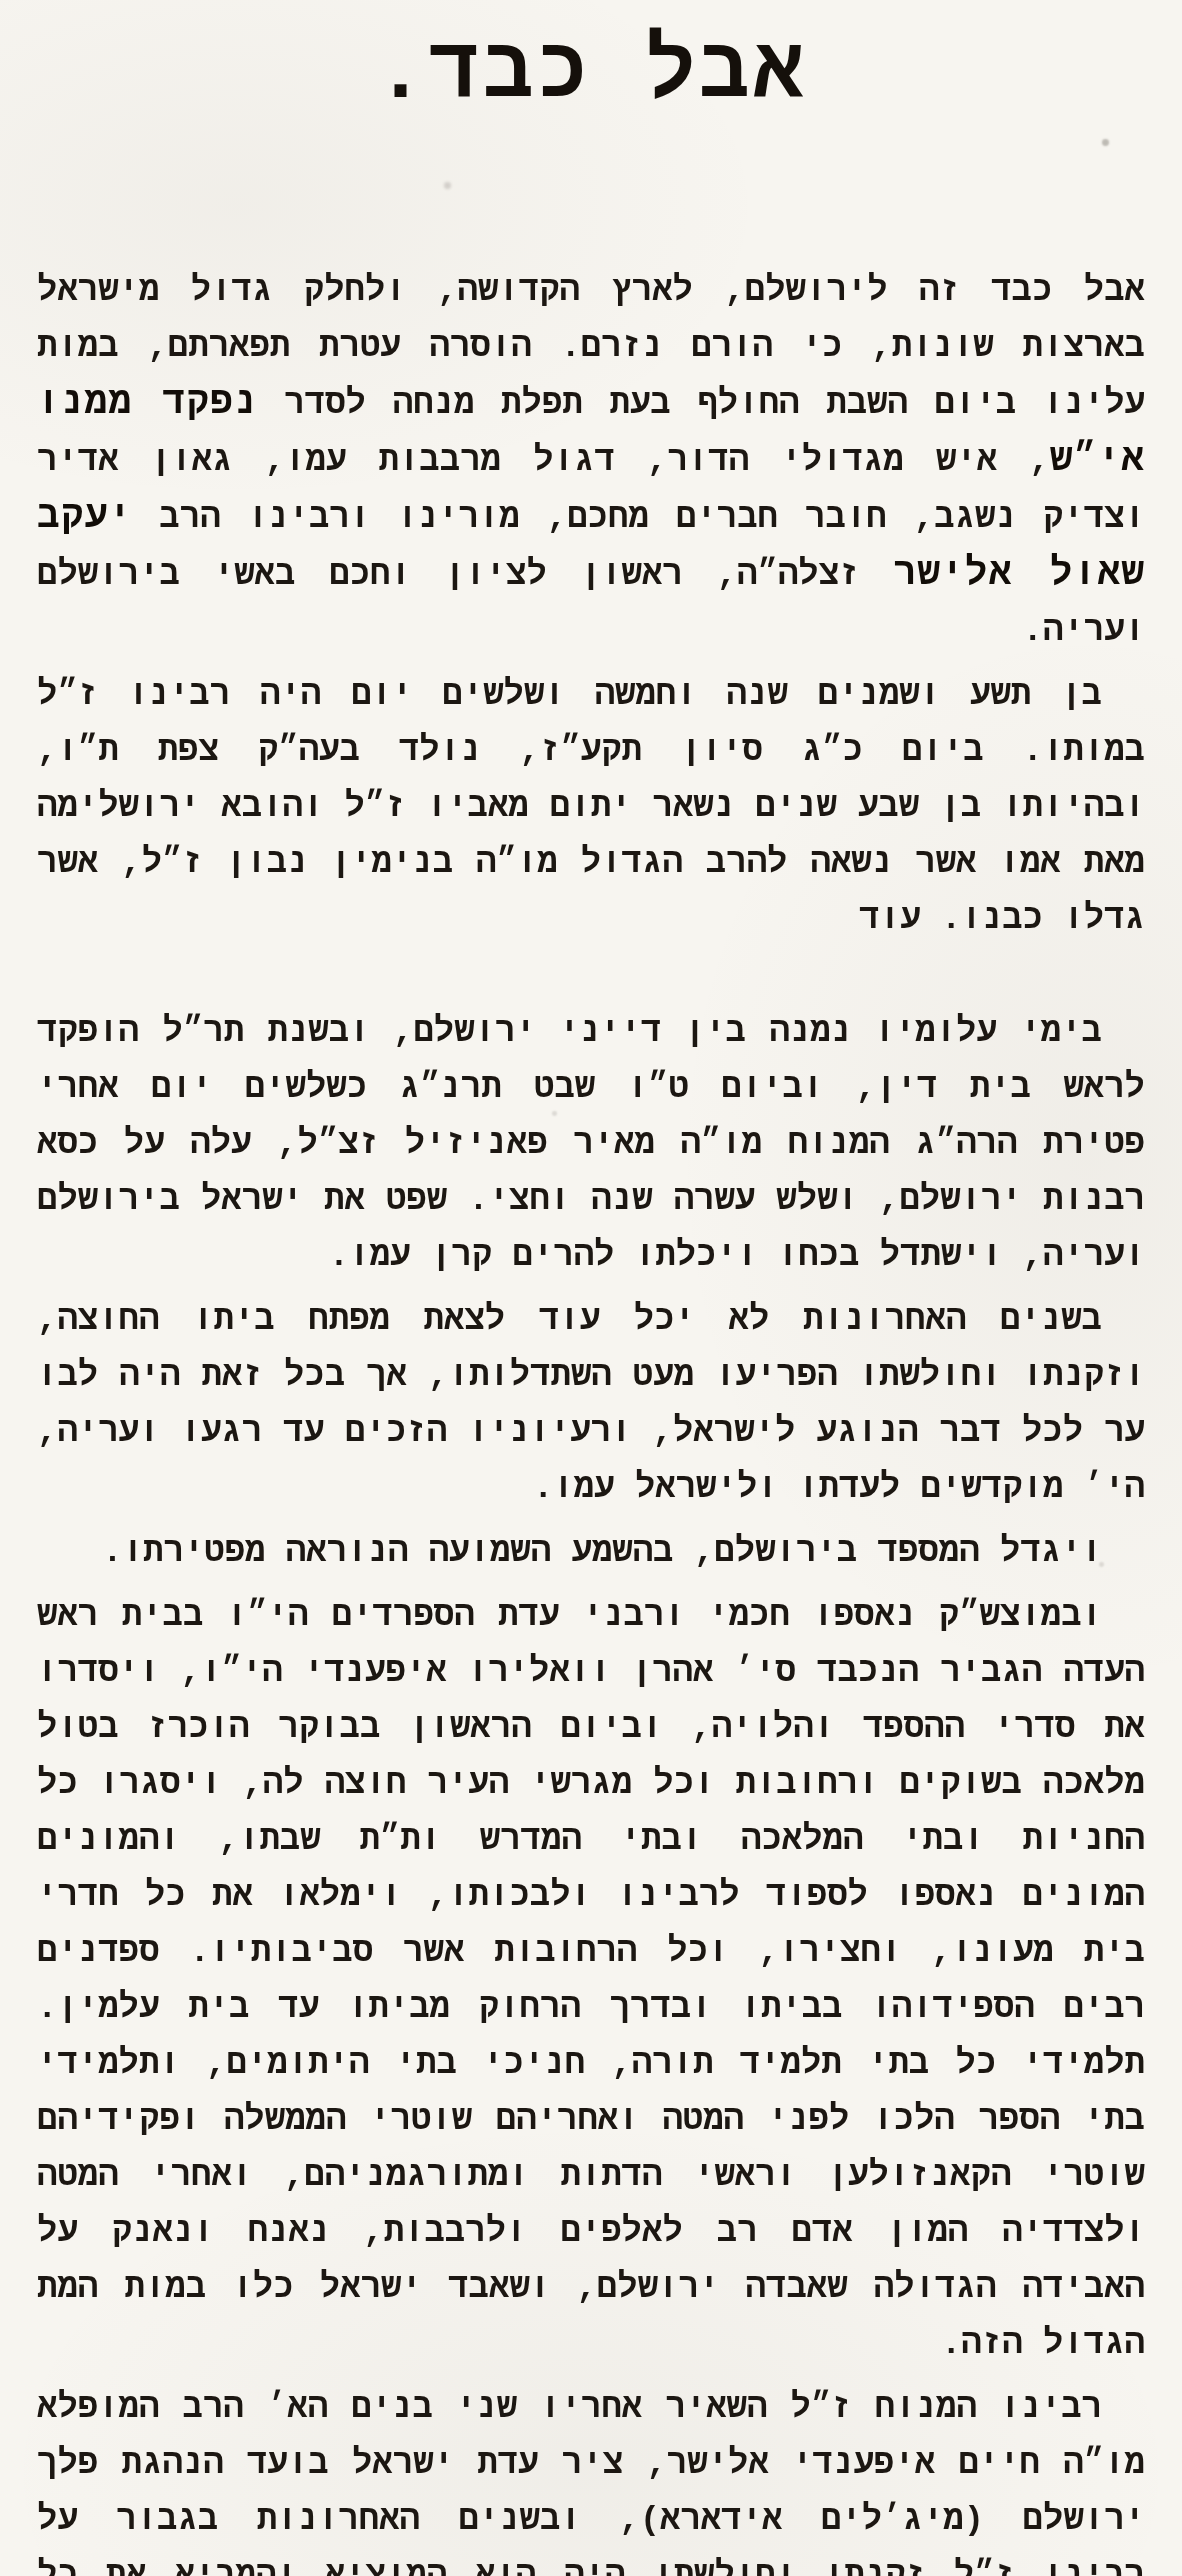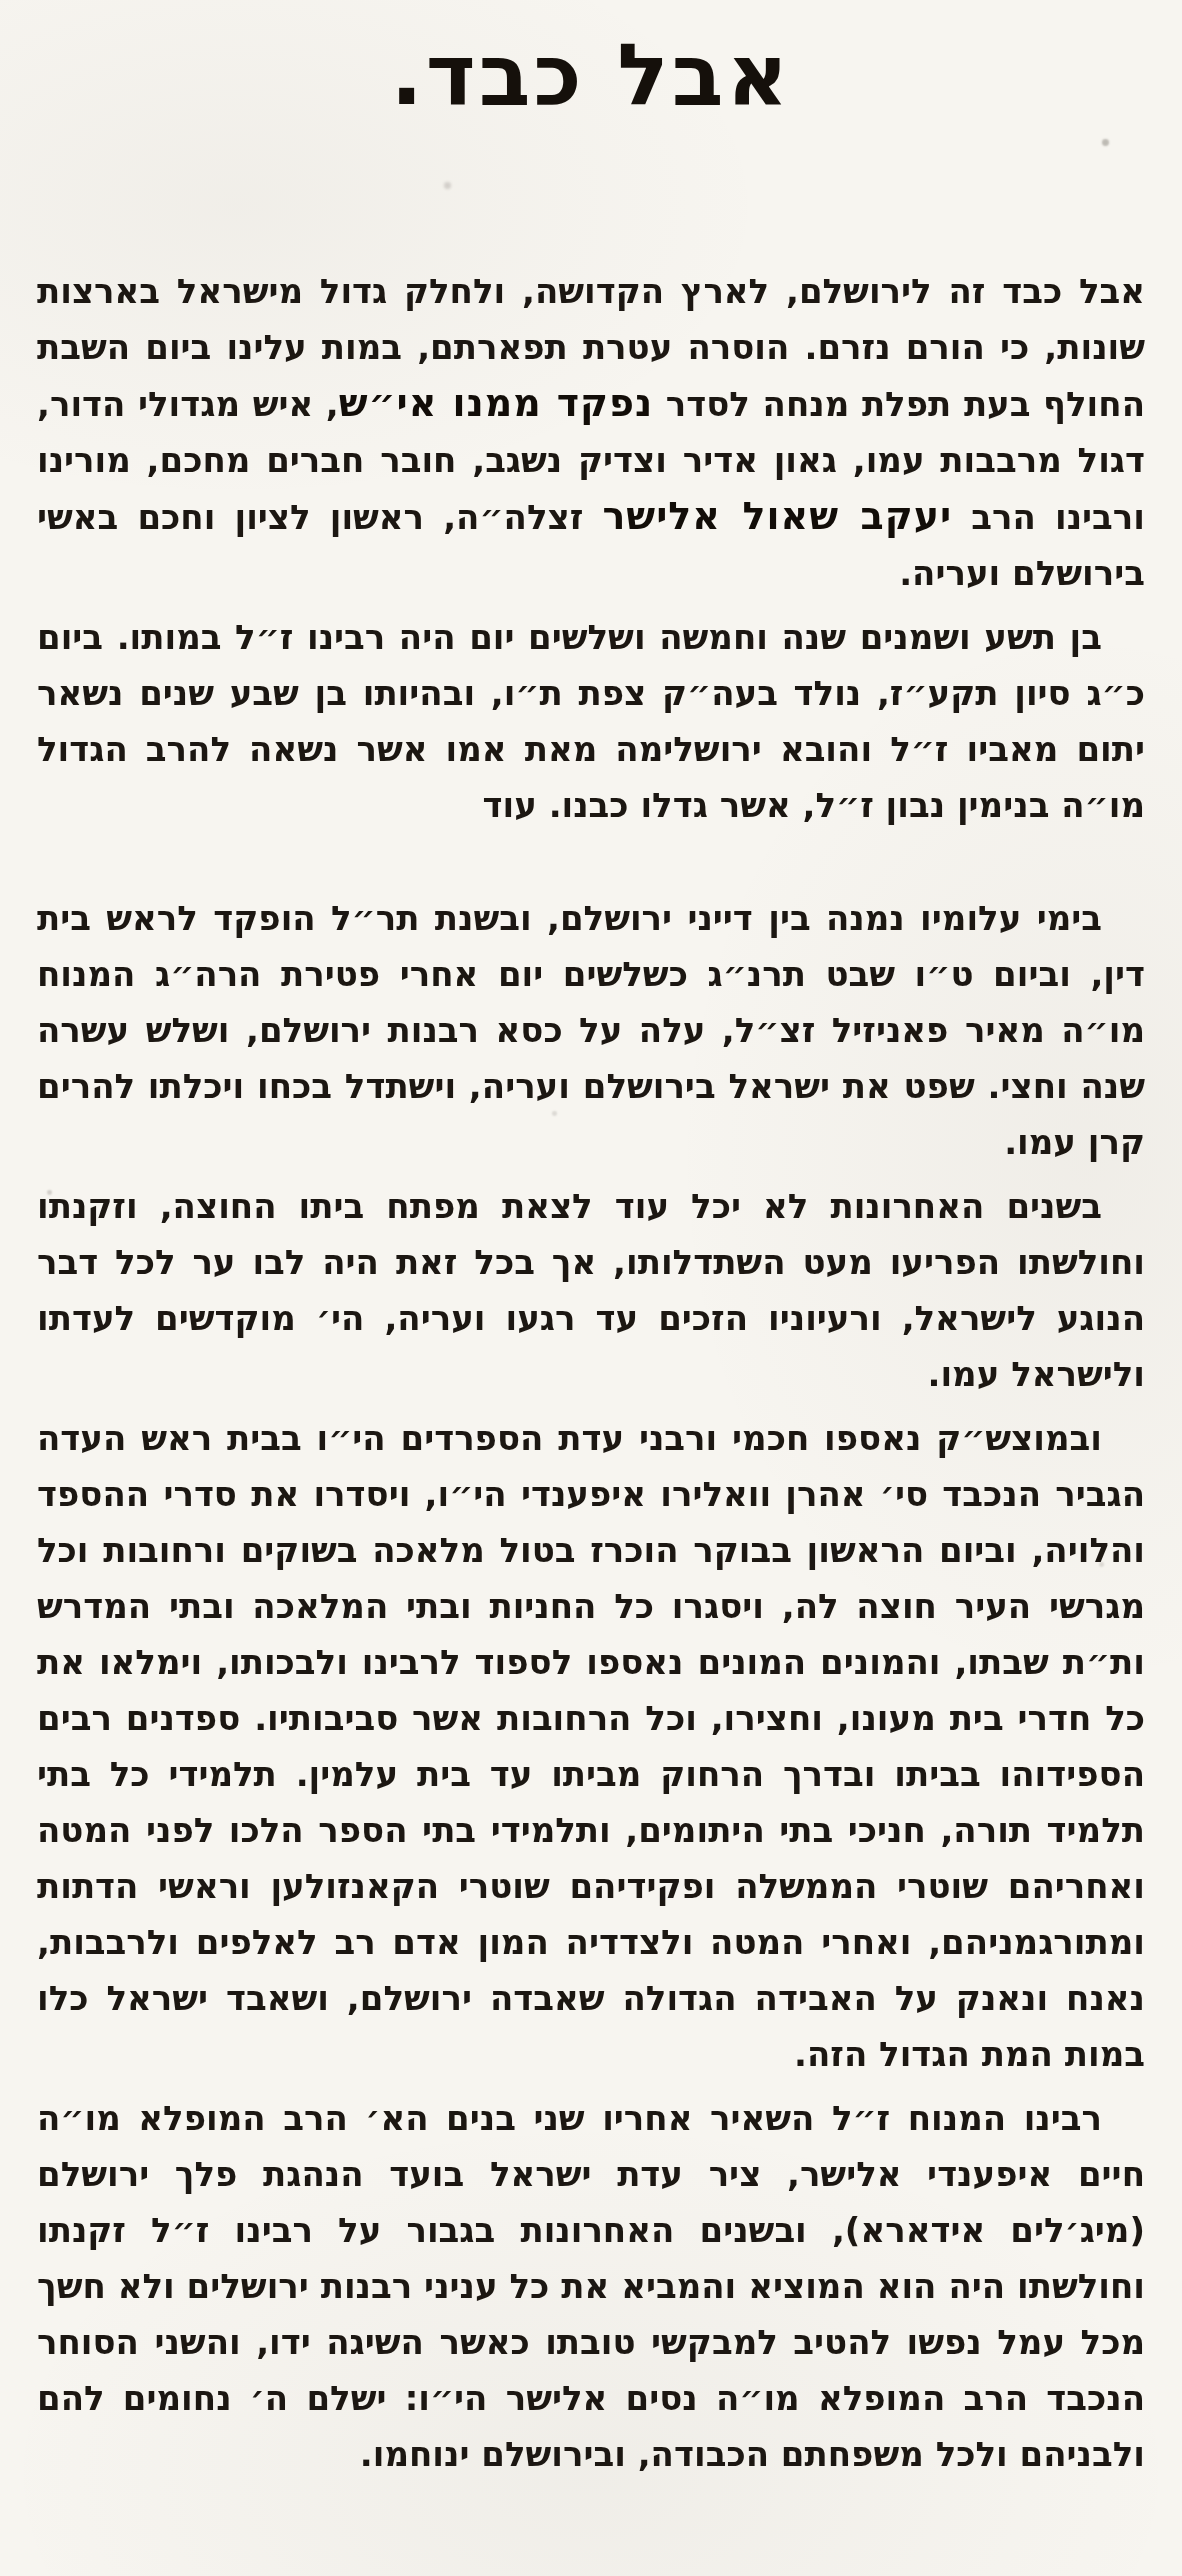--- a/index.html
+++ b/index.html
@@ -16,20 +16,21 @@
     box-sizing: border-box;
     padding: 9.9px 37px 0 37px;
     direction: rtl;
     overflow: hidden;
     color: #1c1712;
     background:
       radial-gradient(ellipse 887px 493px at 20% 8%, rgba(120,110,95,0.05), transparent 60%),
       radial-gradient(ellipse 690px 887px at 92% 45%, rgba(120,110,95,0.06), transparent 60%),
       radial-gradient(ellipse 985px 591px at 50% 96%, rgba(100,95,80,0.05), transparent 60%),
       #f7f5f0;
+    font-family: Liberation Mono, monospace;
   }
   .title {
     margin: 15.8px 0 0 0;
     text-align: center;
     font-size: 85px;
     line-height: 1.15;
     font-weight: 700;
     letter-spacing: 3px;
     color: #15100b;
   }
@@ -79,20 +80,21 @@
   <article class="content">
 
     <p class="para"><span>אבל כבד זה לירושלם, לארץ הקדושה, ולחלק גדול מישראל בארצות שונות, כי הורם נזרם. הוסרה עטרת תפארתם, במות עלינו ביום השבת החולף בעת תפלת מנחה לסדר </span><span class="big">נפקד ממנו אי״ש</span><span>, איש מגדולי הדור, דגול מרבבות עמו, גאון אדיר וצדיק נשגב, חובר חברים מחכם, מורינו ורבינו הרב </span><span class="big">יעקב שאול אלישר</span><span> זצלה״ה, ראשון לציון וחכם באשי בירושלם ועריה.</span></p>
 
     <p class="para indent">בן תשע ושמנים שנה וחמשה ושלשים יום היה רבינו ז״ל במותו. ביום כ״ג סיון תקע״ז, נולד בעה״ק צפת ת״ו, ובהיותו בן שבע שנים נשאר יתום מאביו ז״ל והובא ירושלימה מאת אמו אשר נשאה להרב הגדול מו״ה בנימין נבון ז״ל, אשר גדלו כבנו. עוד</p>
 
     <p class="para indent gap-above">בימי עלומיו נמנה בין דייני ירושלם, ובשנת תר״ל הופקד לראש בית דין, וביום ט״ו שבט תרנ״ג כשלשים יום אחרי פטירת הרה״ג המנוח מו״ה מאיר פאניזיל זצ״ל, עלה על כסא רבנות ירושלם, ושלש עשרה שנה וחצי. שפט את ישראל בירושלם ועריה, וישתדל בכחו ויכלתו להרים קרן עמו.</p>
 
     <p class="para indent">בשנים האחרונות לא יכל עוד לצאת מפתח ביתו החוצה, וזקנתו וחולשתו הפריעו מעט השתדלותו, אך בכל זאת היה לבו ער לכל דבר הנוגע לישראל, ורעיוניו הזכים עד רגעו ועריה, הי׳ מוקדשים לעדתו ולישראל עמו.</p>
 
+    <p class="para indent">ויגדל המספד בירושלם, בהשמע השמועה הנוראה מפטירתו.</p>
 
     <p class="para indent">ובמוצש״ק נאספו חכמי ורבני עדת הספרדים הי״ו בבית ראש העדה הגביר הנכבד סי׳ אהרן וואלירו איפענדי הי״ו, ויסדרו את סדרי ההספד והלויה, וביום הראשון בבוקר הוכרז בטול מלאכה בשוקים ורחובות וכל מגרשי העיר חוצה לה, ויסגרו כל החניות ובתי המלאכה ובתי המדרש ות״ת שבתו, והמונים המונים נאספו לספוד לרבינו ולבכותו, וימלאו את כל חדרי בית מעונו, וחצירו, וכל הרחובות אשר סביבותיו. ספדנים רבים הספידוהו בביתו ובדרך הרחוק מביתו עד בית עלמין. תלמידי כל בתי תלמיד תורה, חניכי בתי היתומים, ותלמידי בתי הספר הלכו לפני המטה ואחריהם שוטרי הממשלה ופקידיהם שוטרי הקאנזולען וראשי הדתות ומתורגמניהם, ואחרי המטה ולצדדיה המון אדם רב לאלפים ולרבבות, נאנח ונאנק על האבידה הגדולה שאבדה ירושלם, ושאבד ישראל כלו במות המת הגדול הזה.</p>
 
     <p class="para indent">רבינו המנוח ז״ל השאיר אחריו שני בנים הא׳ הרב המופלא מו״ה חיים איפענדי אלישר, ציר עדת ישראל בועד הנהגת פלך ירושלם (מיג׳לים אידארא), ובשנים האחרונות בגבור על רבינו ז״ל זקנתו וחולשתו היה הוא המוציא והמביא את כל עניני רבנות ירושלים ולא חשך מכל עמל נפשו להטיב למבקשי טובתו כאשר השיגה ידו, והשני הסוחר הנכבד הרב המופלא מו״ה נסים אלישר הי״ו: ישלם ה׳ נחומים להם ולבניהם ולכל משפחתם הכבודה, ובירושלם ינוחמו.</p>
 
   </article>
 </div>
 
 
 </body></html>

